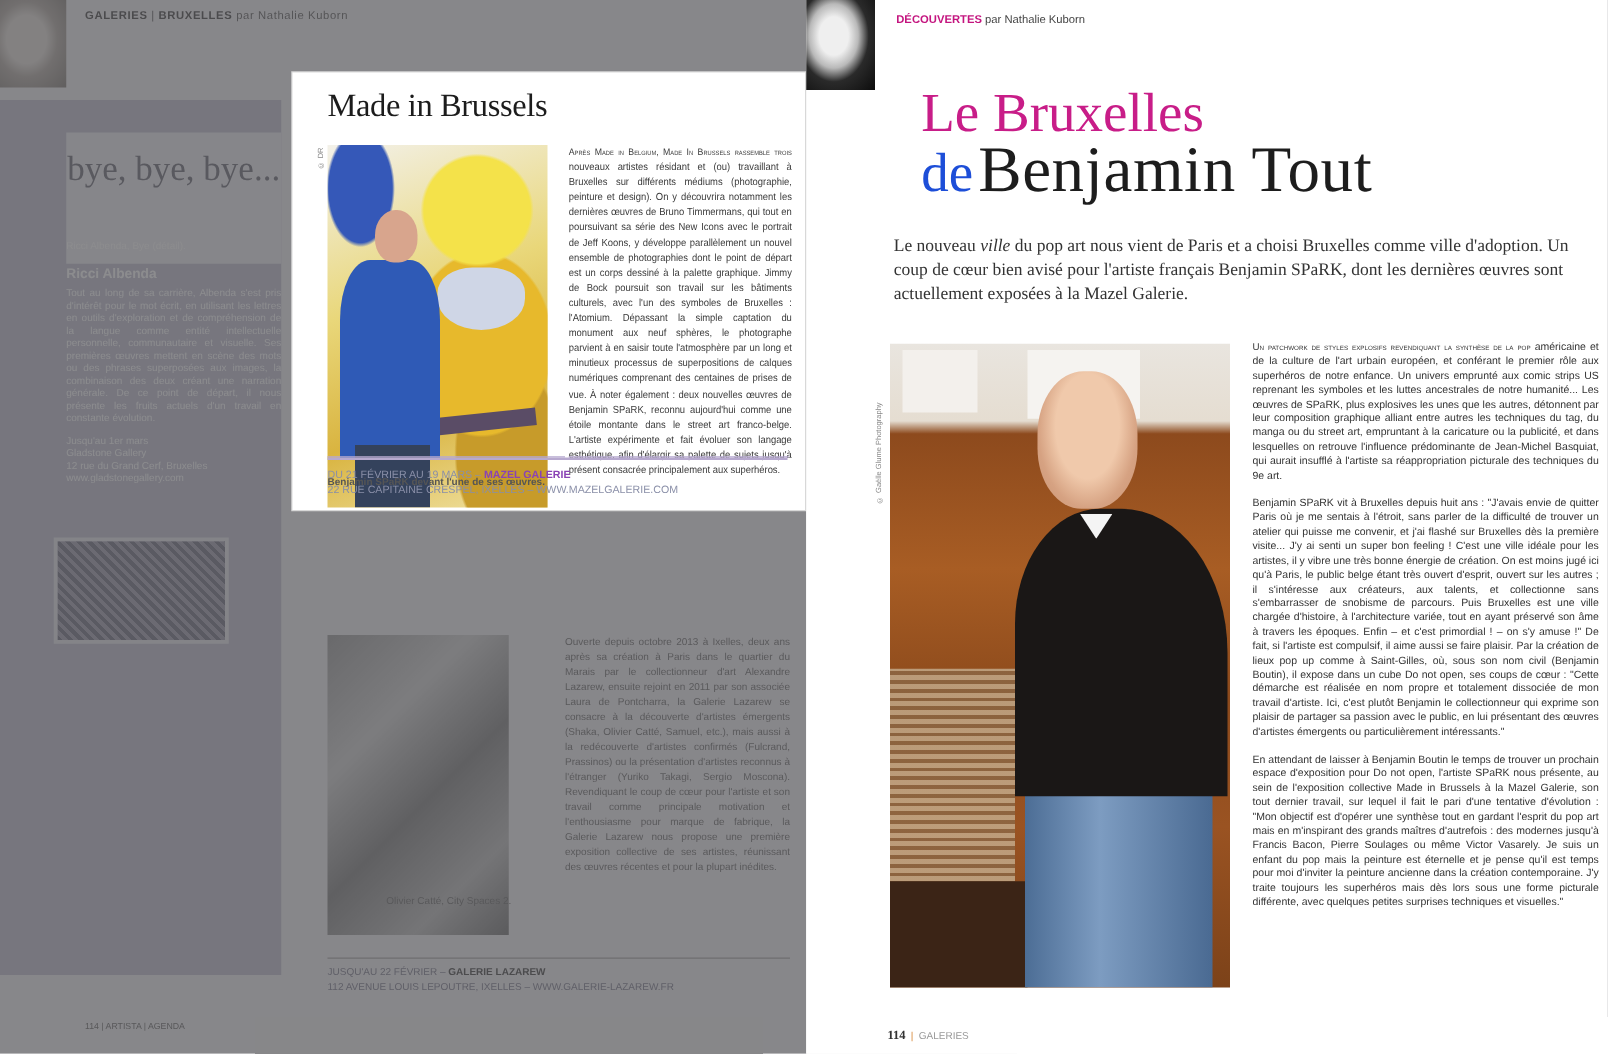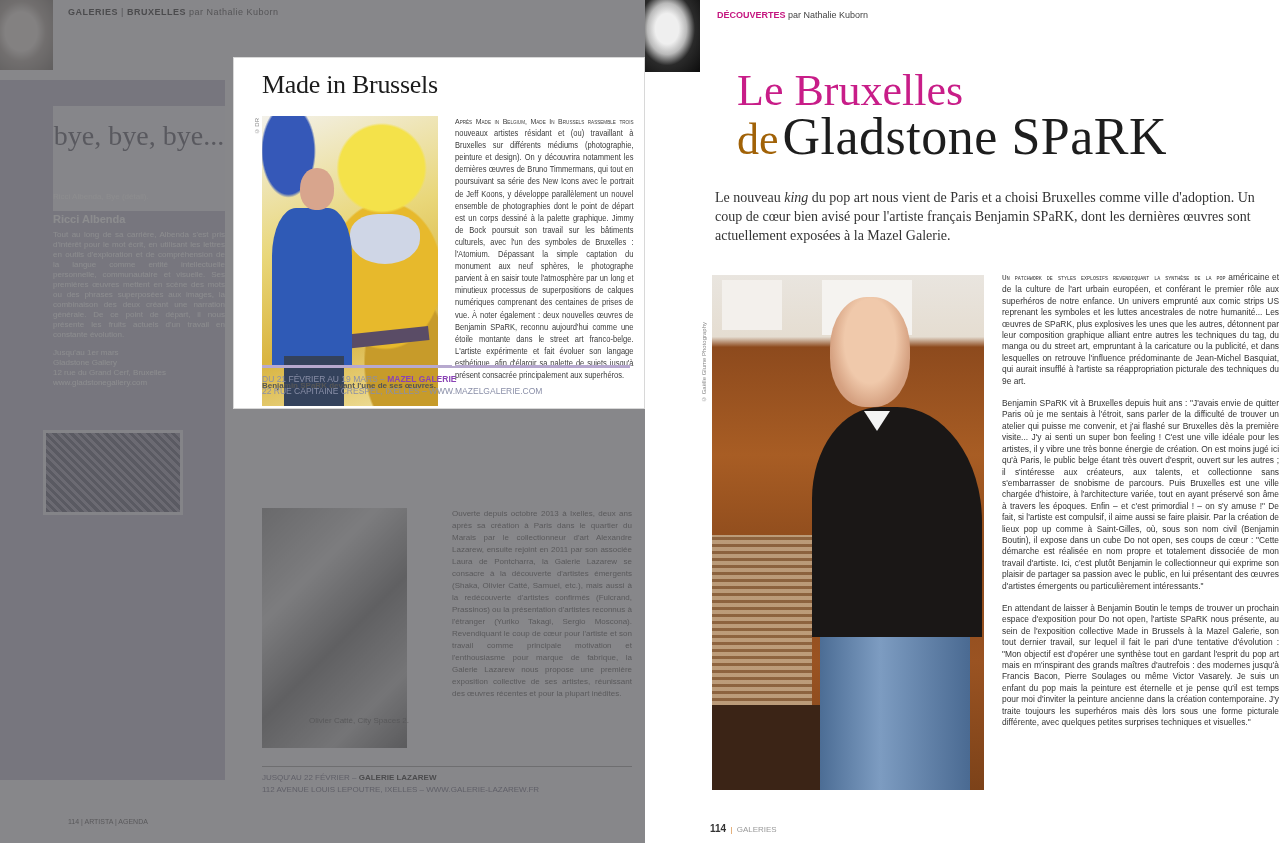--- a/index.html
+++ b/index.html
@@ -55,39 +55,39 @@
   #highlight .info b { color: #8a43b5; }
 
   
   #right-page { position: absolute; left: 645px; top: 0; width: 641px; height: 843px; background: #ffffff; }
   #right-page .author-photo { position: absolute; left: 0; top: 0; width: 55px; height: 72px;
     background: radial-gradient(ellipse at 40% 40%, #efefef 0 25%, #b9b9b9 42%, #2a2a2a 60%, #0c0c0c 100%); }
   #right-page .runhead { position: absolute; left: 72px; top: 10px; font-size: 9px; color: #444; }
   #right-page .runhead b { color: #c4157f; font-weight: bold; }
   #right-page .headline { position: absolute; left: 65px; top: 68px; font-family: "Liberation Serif", serif; line-height: 46px; margin-left: 27px; }
   #right-page .headline .l1 { font-size: 44px; color: #c81d88; display: block; }
-  #right-page .headline .l2a { font-size: 44px; color: #a16207; }
+  #right-page .headline .l2a { font-size: 44px; color: #1d4ed8; }
   #right-page .headline .l2b { font-size: 52px; color: #1d1d1d; letter-spacing: .5px; }
   #right-page .lede { position: absolute; left: 70px; top: 188px; width: 560px; font-family: "Liberation Serif", serif; font-size: 14px; line-height: 19px; color: #333; }
   #right-page .photo-credit { position: absolute; left: 56px; top: 272px; font-size: 6px; color: #888; writing-mode: vertical-rl; transform: rotate(180deg); height: 130px; }
   #right-page .photo { position: absolute; left: 67px; top: 275px; width: 272px; height: 515px; overflow: hidden;
     background: linear-gradient(180deg, #e9e5df 0%, #e5ddd1 12%, #8d4a1d 14%, #a85d24 35%, #8c4a1c 55%, #9a5322 75%, #7c4219 100%); }
   #right-page .photo .frame1 { position: absolute; left: 10px; top: 5px; width: 60px; height: 50px; background: #f3f0ec; }
   #right-page .photo .frame2 { position: absolute; left: 110px; top: 5px; width: 90px; height: 55px; background: #f5f3f0; }
   #right-page .photo .head { position: absolute; left: 118px; top: 22px; width: 80px; height: 110px; background: radial-gradient(ellipse at 50% 40%, #f0c9ab 0 45%, #d6a282 70%, #c79273 100%); border-radius: 46% 46% 44% 44%; }
   #right-page .photo .torso { position: absolute; left: 100px; top: 132px; width: 170px; height: 230px; background: #1a1716; border-radius: 40% 50% 0 0; }
   #right-page .photo .tshirt { position: absolute; left: 152px; top: 136px; width: 26px; height: 20px; background: #f4f4f4; clip-path: polygon(0 0, 100% 0, 50% 100%); }
   #right-page .photo .jeans { position: absolute; left: 108px; top: 360px; width: 150px; height: 155px; background: linear-gradient(90deg, #4c6d95, #7d9cc1 40%, #4a6a92); }
   #right-page .photo .chairs { position: absolute; left: 0; top: 260px; width: 100px; height: 180px; background: repeating-linear-gradient(0deg, #8b6a49 0 3px, #c9b597 3px 7px); opacity: .75; }
   #right-page .photo .shadow { position: absolute; left: 0; top: 430px; width: 110px; height: 85px; background: #3b2416; }
   #right-page .body { position: absolute; left: 357px; top: 272px; width: 277px; font-family: "Liberation Sans", sans-serif; font-size: 8.4px; line-height: 11.4px; color: #333; text-align: justify; }
   #right-page .body p { margin-bottom: 11px; }
-  #right-page .body .sc { font-variant: small-caps; font-size: 7.8px; font-family: Liberation Mono, monospace; }
+  #right-page .body .sc { font-variant: small-caps; font-size: 7.8px; }
   #right-page .folio { position: absolute; left: 65px; top: 823px; font-size: 8px; color: #999; }
-  #right-page .folio .num { font-family: Liberation Sans, sans-serif; font-size: 10px; color: #333; font-weight: bold; }
+  #right-page .folio .num { font-family: Liberation Serif, serif; font-size: 10px; color: #333; font-weight: bold; }
   #right-page .folio .sep { color: #d78a3c; margin: 0 2px; }
 </style>
 </head>
 <body>
 
 <div id="left-page">
   <div class="author-photo"></div>
   <div class="runhead">
     <b>GALERIES</b>
     <span>|</span>
@@ -155,24 +155,24 @@
 
 <div id="right-page">
   <div class="author-photo"></div>
   <div class="runhead">
     <b>DÉCOUVERTES</b>
     <span>par Nathalie Kuborn</span>
   </div>
   <div class="headline">
     <span class="l1">Le Bruxelles</span>
     <span class="l2a">de</span>
-    <span class="l2b">Gladstone SPaRK</span>
+    <span class="l2b">Benjamin Tout</span>
   </div>
   <div class="lede">
-    <span>Le nouveau </span><i>king</i><span> du pop art nous vient de Paris et a choisi Bruxelles comme ville d'adoption. Un coup de cœur bien avisé pour l'artiste français Benjamin SPaRK, dont les dernières œuvres sont actuellement exposées à la Mazel Galerie.</span>
+    <span>Le nouveau </span><i>ville</i><span> du pop art nous vient de Paris et a choisi Bruxelles comme ville d'adoption. Un coup de cœur bien avisé pour l'artiste français Benjamin SPaRK, dont les dernières œuvres sont actuellement exposées à la Mazel Galerie.</span>
   </div>
   <div class="photo-credit">© Gaëlle Glume Photography</div>
   <div class="photo">
     <div class="frame1"></div>
     <div class="frame2"></div>
     <div class="chairs"></div>
     <div class="shadow"></div>
     <div class="jeans"></div>
     <div class="torso"></div>
     <div class="tshirt"></div>

